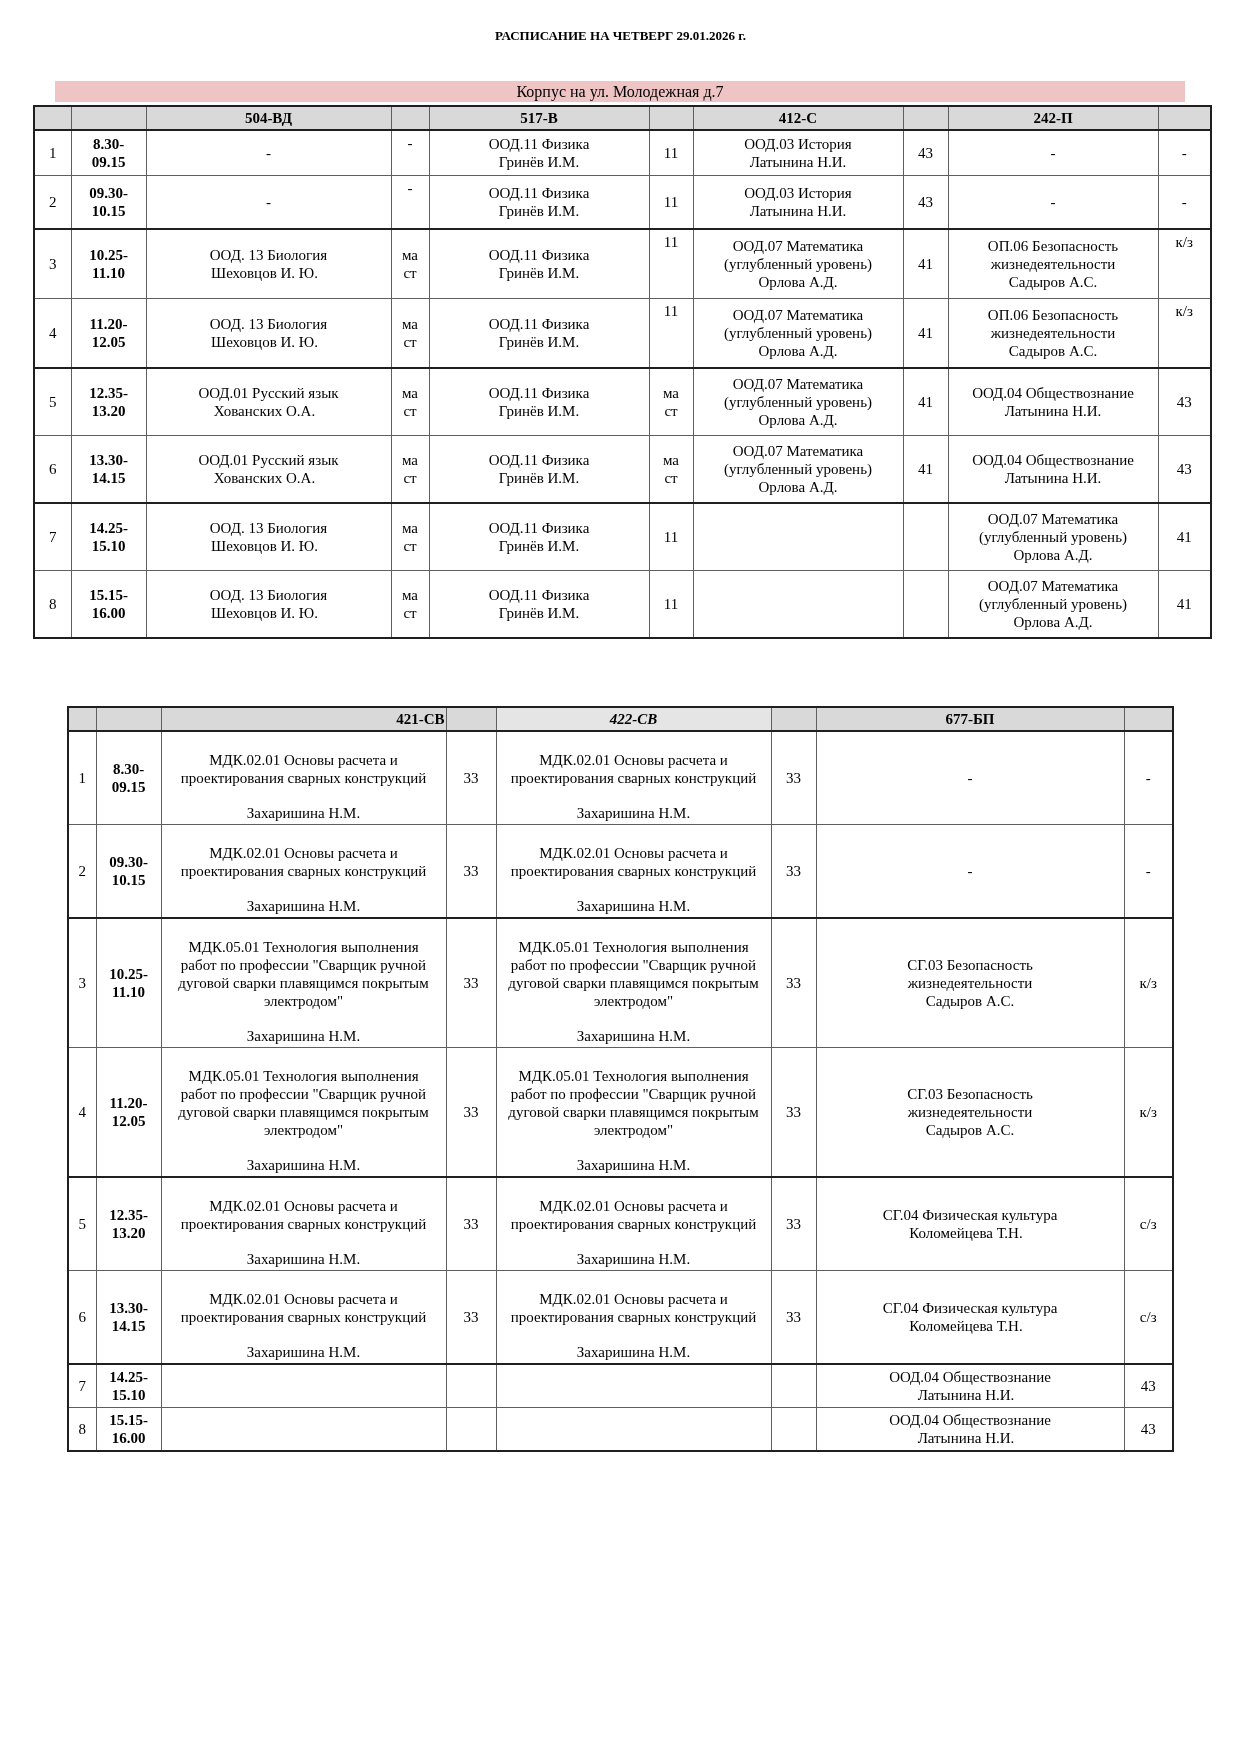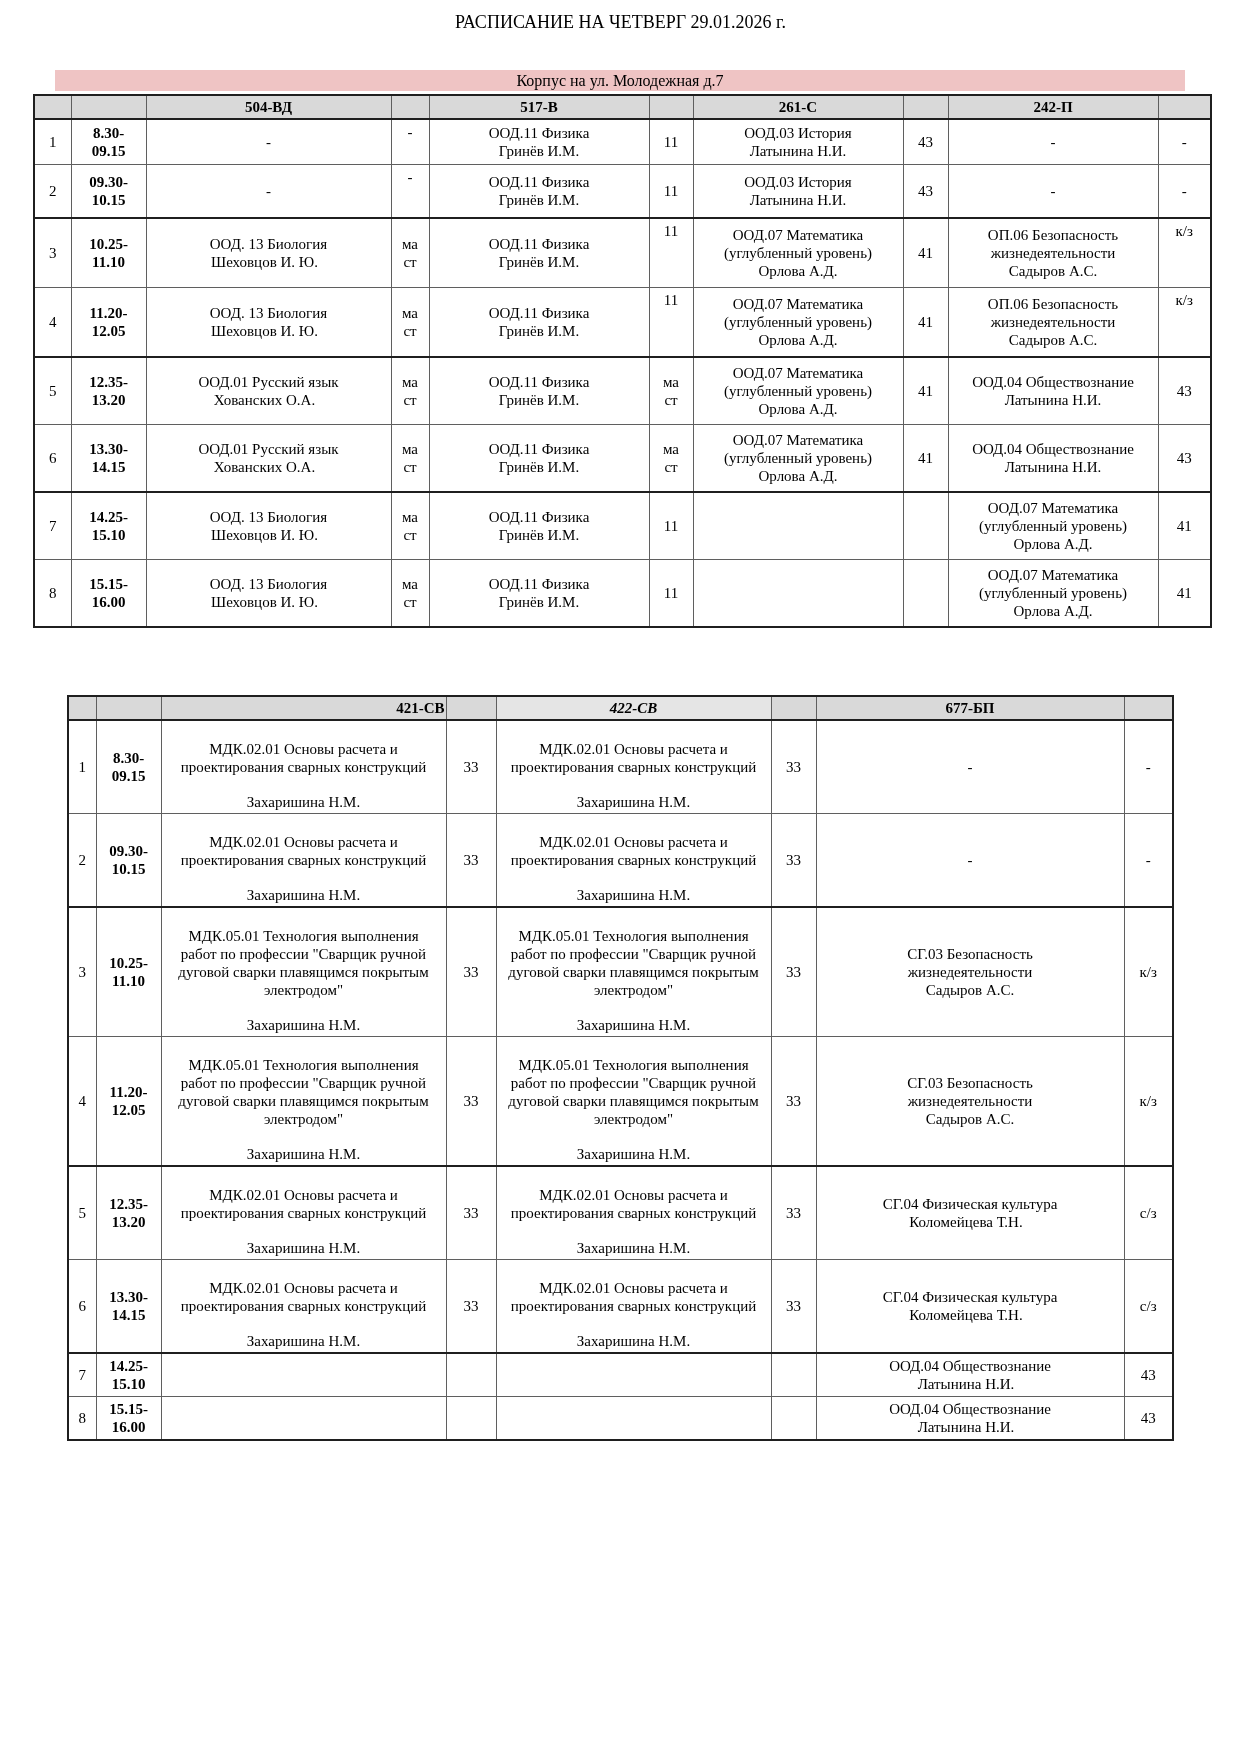--- a/index.html
+++ b/index.html
@@ -2,21 +2,21 @@
 <html><head>
 <meta charset="utf-8">
 <style>
   html,body{margin:0;padding:0;}
   body{
     width:1241px;height:1755px;background:#ffffff;color:#000;
     font-family:"Liberation Serif", "DejaVu Serif", serif;
     overflow:hidden;
   }
   .title{
-    margin-top:12px;text-align:center;font-size:18px;font-weight:normal;
+    margin-top:28px;text-align:center;font-size:13px;font-weight:bold;
   }
   .banner{
     margin:7px 0 0 55px;width:1130px;height:21px;line-height:21px;
     text-align:center;font-size:16px;background:#efc4c4;
   }
   table{
     border-collapse:collapse;table-layout:fixed;
     border:2px solid #1f1f1f;
   }
   #table1{margin:3px 0 0 33px;width:1177px;}
@@ -61,21 +61,21 @@
       <col style="width: 53px;">
     </colgroup>
     <thead>
       <tr>
         <th style="background: rgb(217, 217, 217);"></th>
         <th style="background: rgb(217, 217, 217);"></th>
         <th style="background: rgb(217, 217, 217);">504-ВД</th>
         <th style="background: rgb(217, 217, 217);"></th>
         <th style="background: rgb(217, 217, 217); font-family: Liberation Serif, serif;">517-В</th>
         <th style="background: rgb(217, 217, 217);"></th>
-        <th style="background: rgb(217, 217, 217);">261-С</th>
+        <th style="background: rgb(217, 217, 217);">412-С</th>
         <th style="background: rgb(217, 217, 217);"></th>
         <th style="background: rgb(217, 217, 217);">242-П</th>
         <th style="background: rgb(217, 217, 217);"></th>
       </tr>
     </thead>
     <tbody>
       <tr>
         <td class="num" style="height: 40px;">1</td>
         <td class="time">8.30-
 09.15</td>

